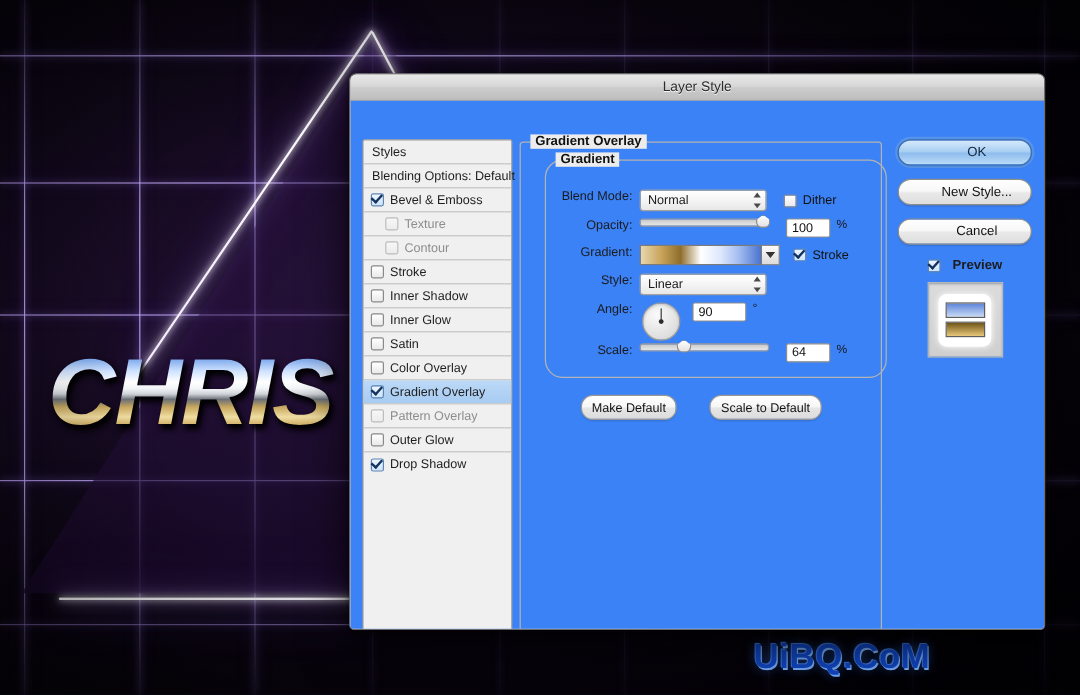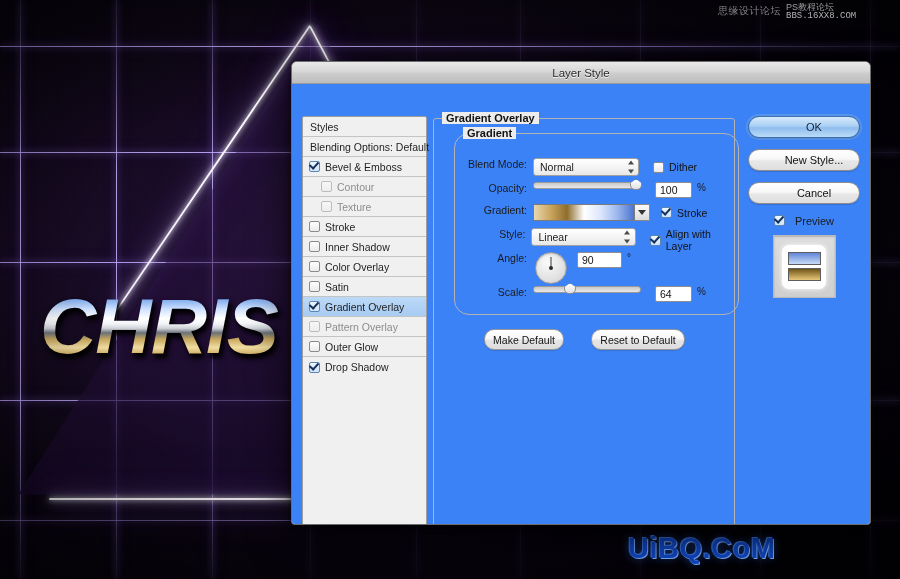--- a/index.html
+++ b/index.html
@@ -154,21 +154,21 @@
 
   
   .right-col{position:absolute;left:456px;top:32px;width:112px;}
   .rbtn{height:20px;border-radius:11px;border:1px solid #8d8d8d;
     background:linear-gradient(180deg,#ffffff 0%,#f7f7f7 46%,#e8e8e8 54%,#dedede 100%);
     display:flex;align-items:center;justify-content:center;font-size:11px;color:#111;
     box-shadow:0 1px 1px rgba(0,0,0,.14);margin-bottom:11px;padding-left:20px;}
   .rbtn.primary{border:1px solid #3f6fa8;color:#12243b;
     background:linear-gradient(180deg,#d6e9fb 0%,#a9cff3 46%,#8fbdee 54%,#bcdcf8 100%);
     box-shadow:0 0 0 2px rgba(120,170,225,.45),0 1px 2px rgba(0,0,0,.2);}
-  .prev-row{display:flex;align-items:flex-start;justify-content:center;margin-bottom:8px;}
+  .prev-row{display:flex;align-items:flex-end;justify-content:center;margin-bottom:8px;font-weight:bold;}
   .prev-row .lbl{font-size:11px;margin-left:5px;}
   .thumbbox{width:61px;height:61px;margin:0 auto;border:1px solid #b9b9b9;
     background:linear-gradient(180deg,#dcdcdc,#cfcfcf);display:flex;align-items:center;justify-content:center;
     box-shadow:0 1px 2px rgba(0,0,0,.2) inset;}
   .thumbinner{width:44px;height:44px;border-radius:7px;background:#fff;
     box-shadow:0 0 5px rgba(255,255,255,.95);display:flex;flex-direction:column;
     align-items:center;justify-content:center;gap:3px;}
   .tband{width:33px;height:13px;border:1px solid #5e5e5e;box-sizing:border-box;}
   .tband.blue{background:linear-gradient(180deg,#5f86d8,#c9daf6);}
   .tband.gold{background:linear-gradient(180deg,#6f5418,#e8c87a);}
@@ -201,25 +201,20 @@
               clip-path:polygon(53.5% 0%, 100% 98%, 0% 98%);"></div>
   <div class="tri-line" style="left:311px;top:26px;width:345px;transform:rotate(124.2deg);"></div>
   <div class="tri-line" style="left:311px;top:26px;width:500px;transform:rotate(62deg);"></div>
   <div class="tri-line" style="left:49px;top:498px;width:520px;"></div>
 
   <div class="chris-shadow">CHRIS</div>
   <div class="chris">CHRIS</div>
 
   <div class="vignette"></div>
 
-  <div class="wm-top">
-    <span class="l1">思缘设计论坛</span>
-    <span class="l2">PS教程论坛</span>
-    <span class="l3">BBS.16XX8.COM</span>
-  </div>
   <div class="wm-bottom">UiBQ.CoM</div>
 </div>
 
 <div id="dialog">
 
   <div class="titlebar">
     <span class="t">Layer Style</span>
   </div>
 
   <div class="dlg-body">
@@ -230,41 +225,45 @@
         </div>
       <div class="srow plain">
           <span class="slabel">Blending Options: Default</span>
         </div>
       <div class="srow">
           <span class="cb on"></span>
           <span class="slabel">Bevel &amp; Emboss</span>
         </div>
       <div class="srow indent">
           <span class="cb dim"></span>
-          <span class="slabel dim">Contour</span>
+          <span class="slabel dim">Texture</span>
         </div>
       <div class="srow indent">
           <span class="cb dim"></span>
-          <span class="slabel dim">Texture</span>
+          <span class="slabel dim">Contour</span>
         </div>
       <div class="srow">
           <span class="cb"></span>
           <span class="slabel">Stroke</span>
         </div>
       <div class="srow">
           <span class="cb"></span>
           <span class="slabel">Inner Shadow</span>
         </div>
       <div class="srow">
           <span class="cb"></span>
+          <span class="slabel">Inner Glow</span>
+        </div>
+      <div class="srow">
+          <span class="cb"></span>
+          <span class="slabel">Satin</span>
+        </div>
+      <div class="srow">
+          <span class="cb"></span>
           <span class="slabel">Color Overlay</span>
-        </div>
-      <div class="srow">
-          <span class="cb"></span>
-          <span class="slabel">Satin</span>
         </div>
       <div class="srow sel">
           <span class="cb on"></span>
           <span class="slabel">Gradient Overlay</span>
         </div>
       <div class="srow">
           <span class="cb dim"></span>
           <span class="slabel dim">Pattern Overlay</span>
         </div>
       <div class="srow">
@@ -326,24 +325,20 @@
 
           <div class="frow" style="left:0;top:94px;width:283px;">
             <span class="flab" style="width:72px;">Style:</span>
             <div class="select" style="width:106px;margin-left:6px;">
               <span>Linear</span>
               <span class="stepper">
                   <i class="up"></i>
                   <i class="dn"></i>
                 </span>
             </div>
-            <div class="ccheck" style="margin-left:14px;">
-              <span class="cb on"></span>
-              <span>Align with Layer</span>
-            </div>
           </div>
 
           <div class="frow" style="left:0;top:118px;width:283px;">
             <span class="flab" style="width:72px;">Angle:</span>
             <div class="dial" style="margin-left:8px;">
               <span class="needle"></span>
               <span class="hub"></span>
             </div>
             <div class="numbox" style="width:45px;margin-left:10px;">
               <span>90</span>
@@ -361,21 +356,21 @@
             </div>
             <span class="unit">%</span>
           </div>
         </div>
 
         <div style="position:absolute;left:9px;top:210px;width:283px;display:flex;justify-content:center;gap:27px;">
           <div class="pbtn" style="width:78px;">
             <span>Make Default</span>
           </div>
           <div class="pbtn" style="width:92px;">
-            <span>Reset to Default</span>
+            <span>Scale to Default</span>
           </div>
         </div>
       </div>
     </div>
 
     <div class="right-col">
       <div class="rbtn primary">
         <span>OK</span>
       </div>
       <div class="rbtn">

